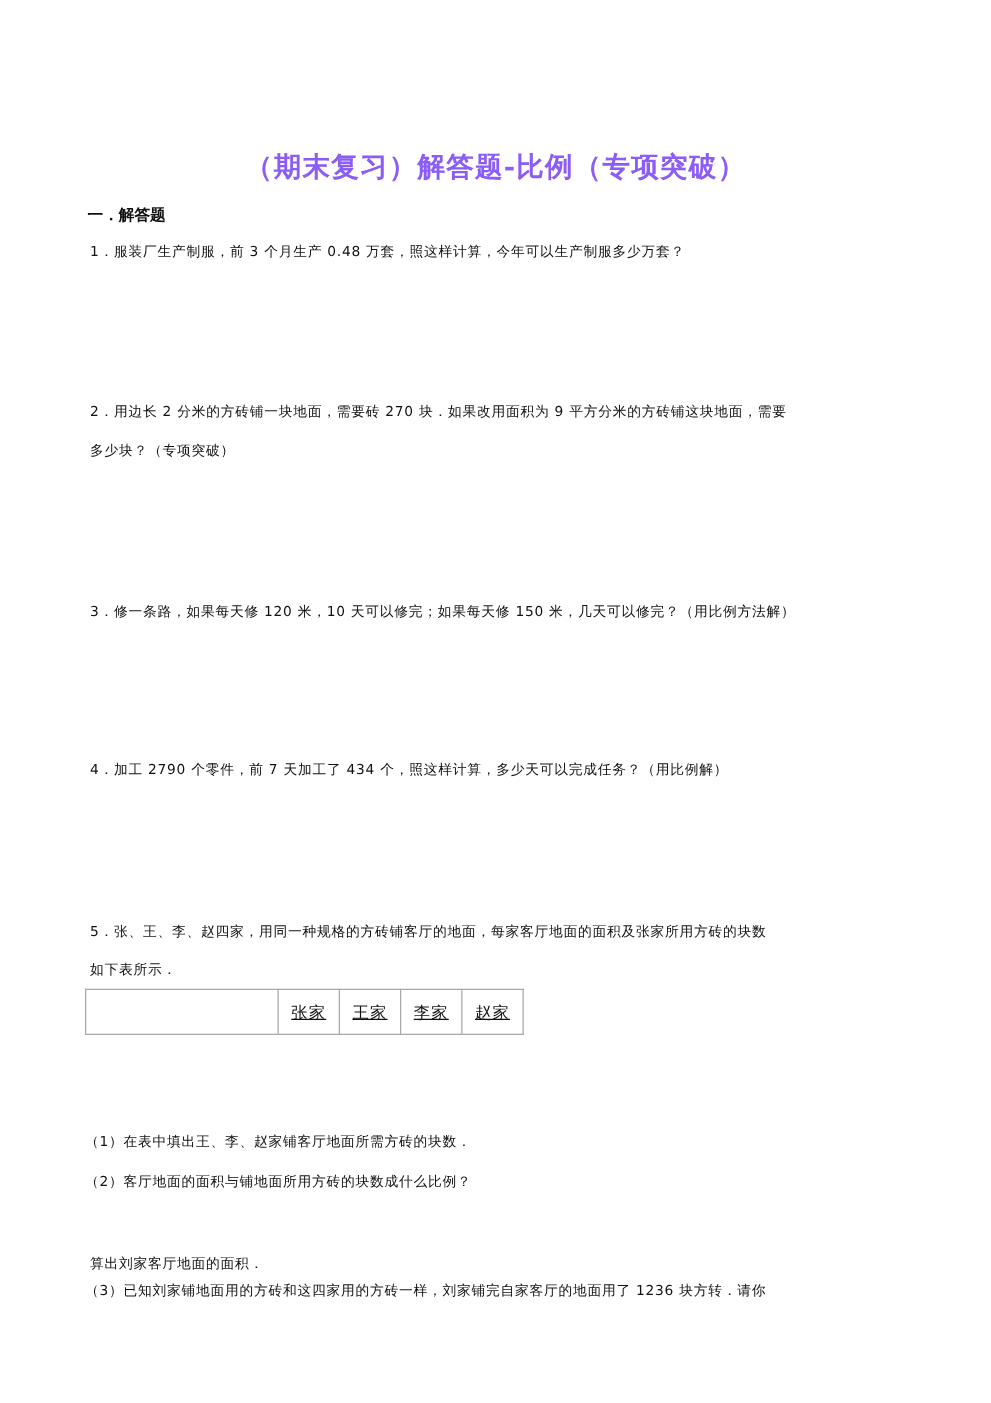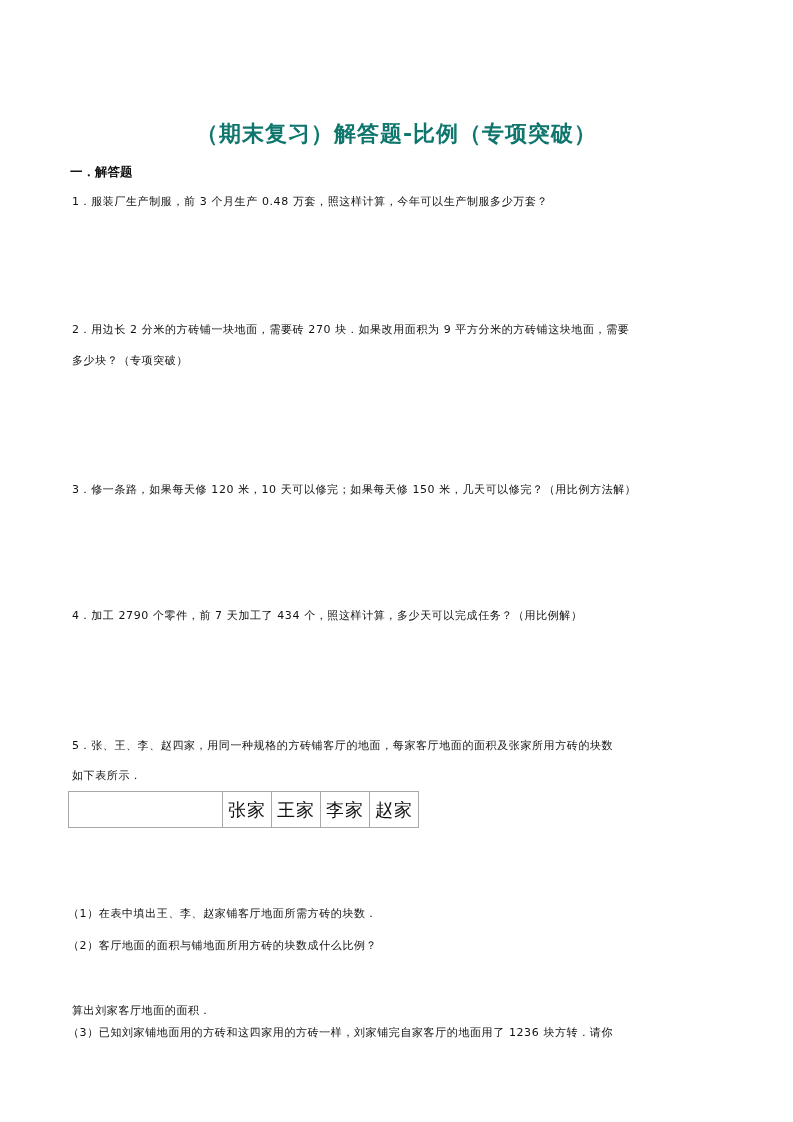--- a/index.html
+++ b/index.html
@@ -1,29 +1,29 @@
 <!DOCTYPE html>
 <html><head>
 <meta charset="utf-8">
 <style>
   html, body { margin: 0; padding: 0; background: #ffffff; }
   body { width: 793px; height: 1122px; position: relative; overflow: hidden;
          font-family: "DejaVu Sans", "Liberation Sans", sans-serif; color: #111; }
   .abs { position: absolute; white-space: nowrap; }
   .title { left: 0; width: 793px; top: 119px; text-align: center; font-size: 22px;
-           font-weight: bold; color: #0f766e; letter-spacing: 1px; font-family: "DejaVu Serif", serif; }
+           font-weight: bold; color: #8b5cf6; letter-spacing: 1px; font-family: "DejaVu Serif", serif; }
   .section { left: 70px; top: 164px; font-size: 12.5px; font-weight: bold; }
   .q { left: 72px; font-size: 11px; letter-spacing: 0.6px; }
   table.data { position: absolute; left: 68px; top: 791px; border-collapse: collapse;
                font-size: 13px; }
   table.data td { border: 1px solid #a8a8a8; height: 35px; padding: 0; text-align: center;
                   vertical-align: middle; font-family: "Liberation Sans", sans-serif; }
   table.data td.lbl { width: 153px; font-family: "DejaVu Sans", sans-serif; font-size: 12.5px; letter-spacing: 1px; }
   table.data td.c { width: 48px; }
-  table.data td.hd { font-family: "DejaVu Sans", sans-serif; font-size: 18px; letter-spacing: 1px; }
+  table.data td.hd { font-family: "DejaVu Sans", sans-serif; font-size: 13px; letter-spacing: 1px; text-decoration: underline; }
   .unit-m { font-style: italic; font-family: "DejaVu Serif", serif; }
   sup { font-size: 8px; }
 </style>
 </head>
 <body>
 
 <div class="abs title">（期末复习）解答题-比例（专项突破）</div>
 <div class="abs section">一．解答题</div>
 
 <div class="abs q" style="top:194px">1．服装厂生产制服，前 3 个月生产 0.48 万套，照这样计算，今年可以生产制服多少万套？</div>

